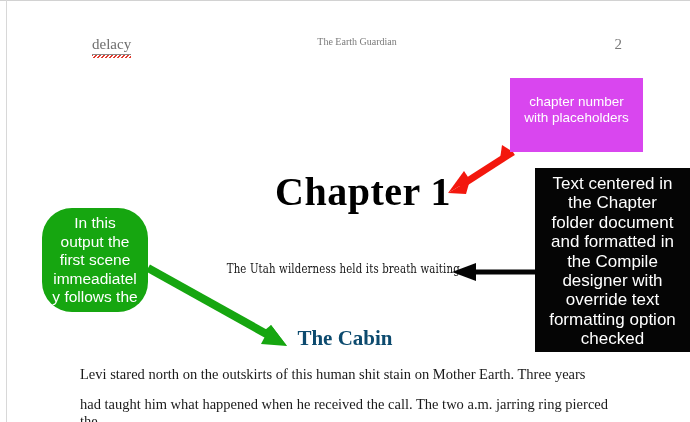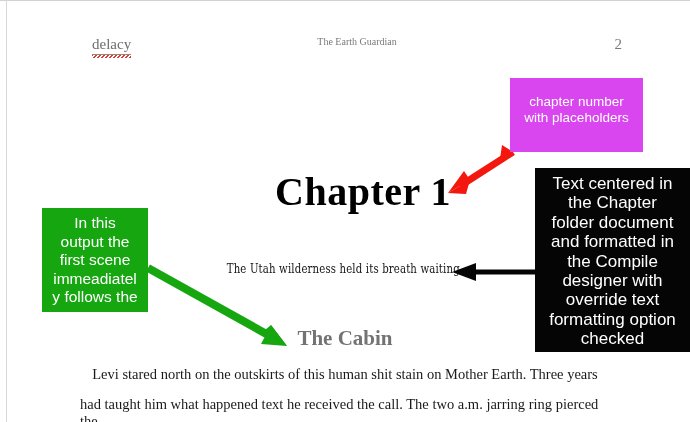--- a/index.html
+++ b/index.html
@@ -88,30 +88,30 @@
     font-family: "DejaVu Serif", serif;
     transform: scaleX(0.78);
     letter-spacing: 0.2px;
   }
   .scene-title {
     position: absolute;
     left: 0; right: 0; top: 326px;
     text-align: center;
     font-size: 21px;
     font-weight: bold;
-    color: #737373;
+    color: #0c4a6e;
   }
   .body-line {
     position: absolute;
     left: 80px;
     width: 530px;
     font-size: 14.5px;
     color: #1a1a1a;
   }
-  .body-line-1 { top: 366px; text-align: center; }
+  .body-line-1 { top: 366px; }
   .body-line-2 { top: 396px; text-align: left; }
   .grammar-mark {
     border-bottom: 1.6px solid #2f5fd0;
     padding-bottom: 12px;
   }
 
   
   .callout {
     position: absolute;
     font-family: "Liberation Sans", sans-serif;
@@ -136,20 +136,21 @@
     padding: 6px 5px 0 5px;
     line-height: 1.14;
   }
   .callout-green {
     left: 42px; top: 208px;
     width: 106px; height: 104px;
     background: #16a610;
     font-size: 15.5px;
     padding: 6px 3px 0 3px;
     line-height: 1.2;
+    border-radius: 30px;
   }
 
   
   .arrow-layer {
     position: absolute;
     left: 0; top: 0;
     width: 690px; height: 422px;
     pointer-events: none;
   }
 </style>
@@ -168,21 +169,21 @@
   </div>
 
   <div class="chapter-title">Chapter 1</div>
 
   <div class="epigraph">The Utah wilderness held its breath waiting.</div>
 
   <div class="scene-title">The Cabin</div>
 
   <div class="body-line body-line-1">Levi stared north on the outskirts of this human shit stain on Mother Earth. Three years</div>
 
-  <div class="body-line body-line-2"><span>had taught him what happened text he received the call. The </span><span class="grammar-mark">two a.m.</span><span> jarring ring pierced the</span></div>
+  <div class="body-line body-line-2"><span>had taught him what happened when he received the call. The </span><span class="grammar-mark">two a.m.</span><span> jarring ring pierced the</span></div>
 
   <svg class="arrow-layer" viewBox="0 0 690 422">
 
     <g>
       <path d="M 513 152 L 460 186" stroke="#f3170d" stroke-width="7" fill="none"></path>
       <path d="M 448 193 L 470 180 L 466 194 Z" fill="#f3170d"></path>
       <path d="M 448 193 L 464 171 L 470 180 Z" fill="#f3170d"></path>
       <path d="M 502 145 L 513 152 L 500 159 Z" fill="#f3170d"></path>
     </g>
 

